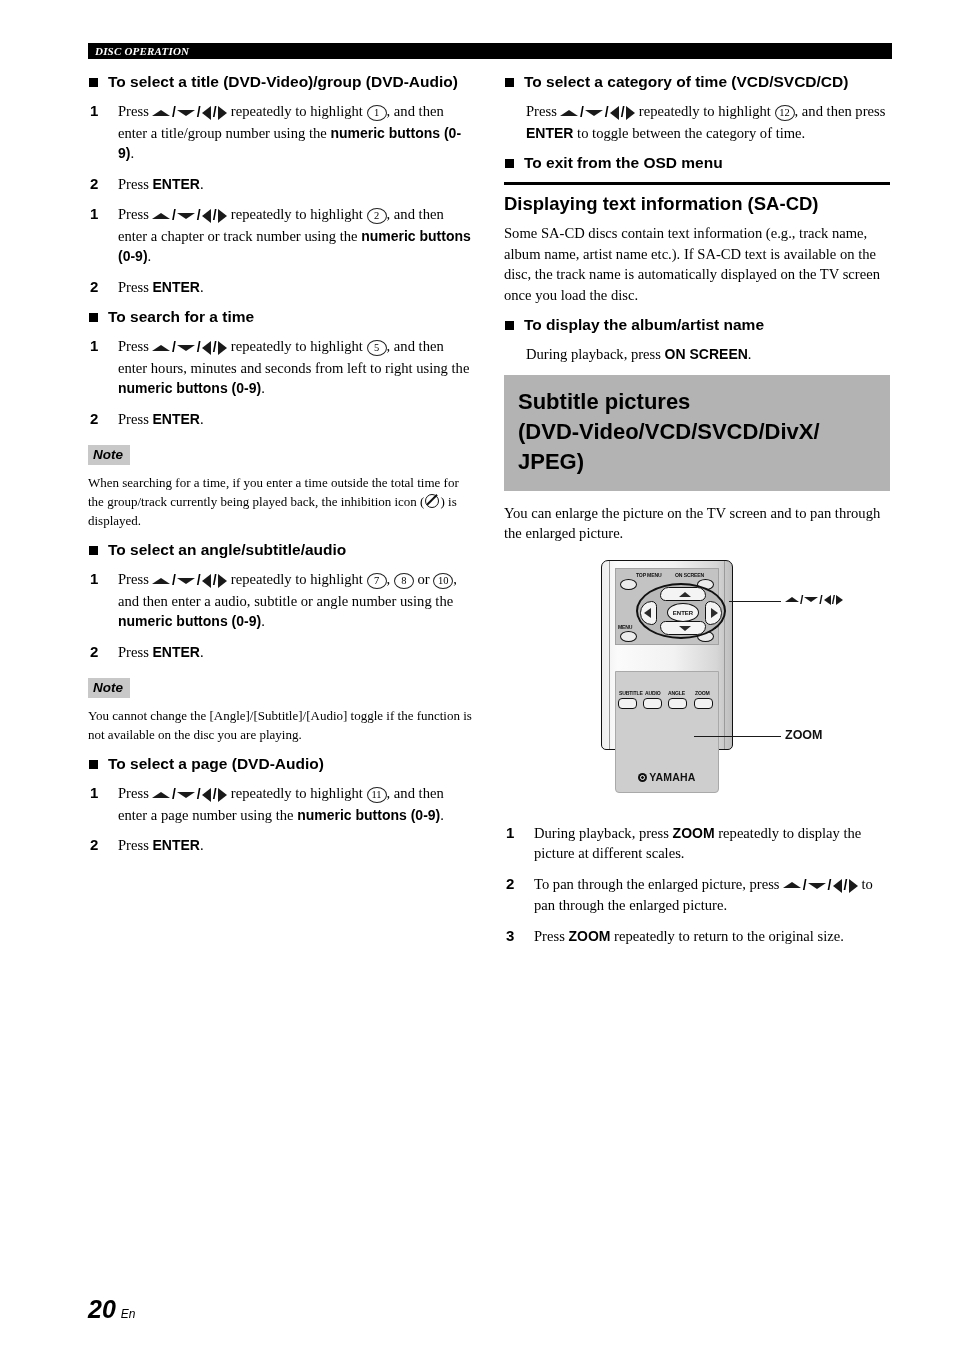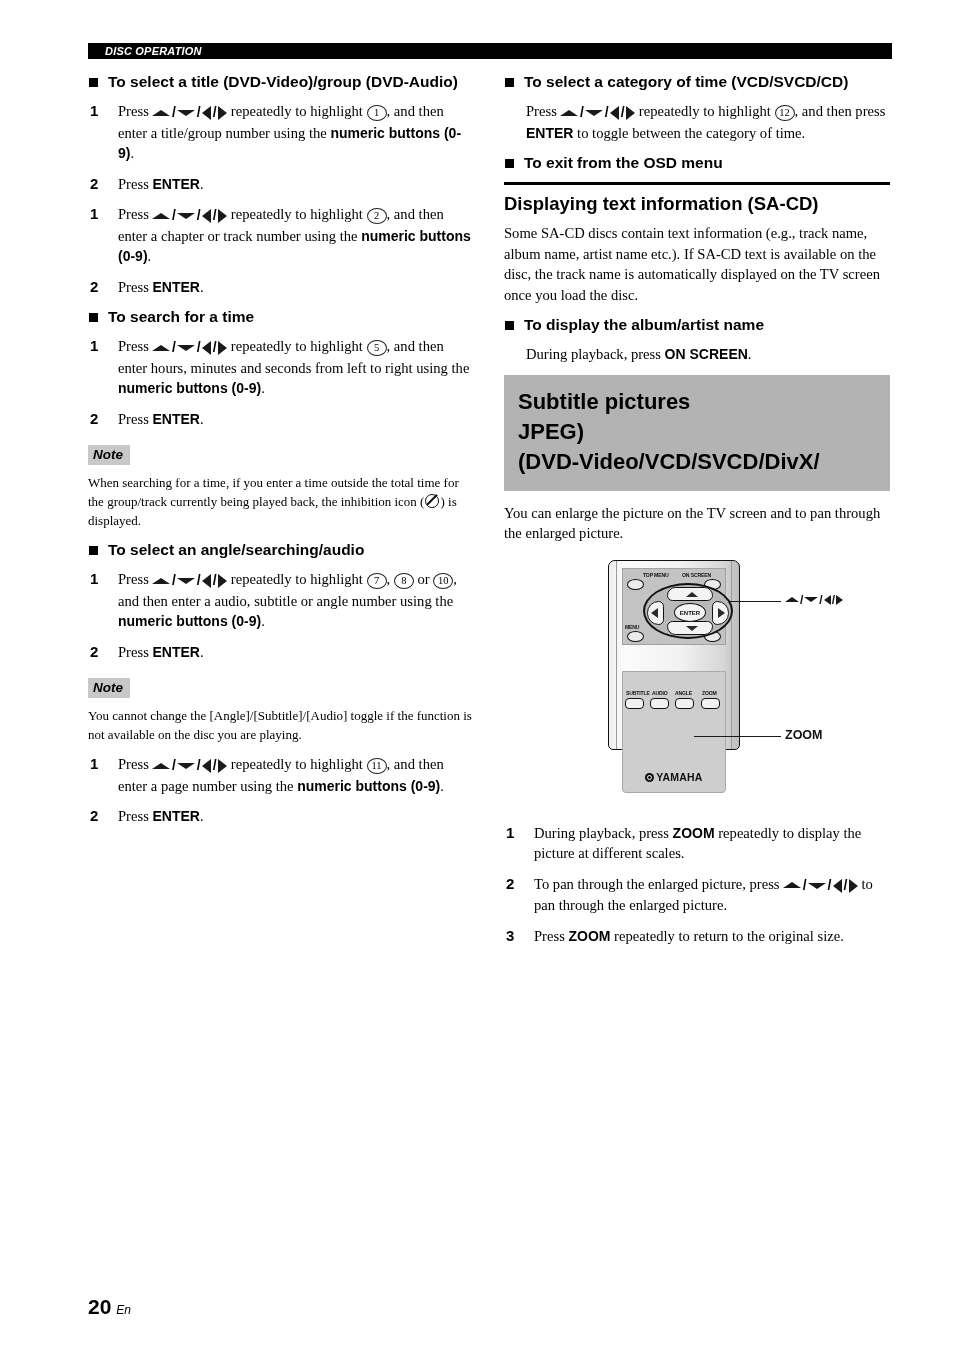--- a/index.html
+++ b/index.html
@@ -9,23 +9,23 @@
     color:#000;-webkit-font-smoothing:antialiased;
   }
   .page{position:absolute;left:0;top:0;width:954px;height:1348px;}
 
   
   .runhead{
     position:absolute;left:88px;top:43px;width:804px;height:16px;
     background:#000;
   }
   .runhead span{
-    display:block;color:#fff;font-family:Liberation Sans, sans-serif;
+    display:block;color:#fff;font-family:Liberation Serif, serif;
     font-weight:bold;font-style:italic;font-size:11px;letter-spacing:.2px;
-    line-height:16px;padding-left:17px;
+    line-height:16px;padding-left:7px;
   }
 
   
   .col{position:absolute;top:72px;width:386px;}
   .col-left{left:88px;}
   .col-right{left:504px;}
 
   
   .sq-head{
     font-family:"Liberation Sans", sans-serif;font-weight:bold;
@@ -101,21 +101,21 @@
     border-radius:50%;position:relative;vertical-align:-2px;margin:0 1px;
   }
   .inhibit::after{
     content:"";position:absolute;left:-1px;top:3.8px;width:13.5px;height:1.6px;
     background:#111;transform:rotate(-45deg);transform-origin:center;
   }
 
   
   .fig{position:relative;width:386px;height:255px;margin:2px 0 14px 0;}
   .remote{
-    position:absolute;left:104px;top:6px;width:132px;height:190px;
+    position:absolute;left:97px;top:6px;width:132px;height:190px;
     background:linear-gradient(90deg,#efefef 0%,#fbfbfb 12%,#f2f2f2 55%,#d6d6d6 88%,#bdbdbd 100%);
     border:1.6px solid #111;border-radius:7px 7px 5px 5px;
     box-sizing:border-box;
   }
   .rm-edge-l{position:absolute;left:7px;top:0;width:1.4px;height:100%;background:#9a9a9a;}
   .rm-edge-r{position:absolute;right:7px;top:0;width:1.4px;height:100%;background:#9a9a9a;}
   .rm-panel{
     position:absolute;left:13px;top:7px;width:104px;height:77px;
     background:#c3c3c3;border:1px solid #a2a2a2;box-sizing:border-box;
   }
@@ -182,21 +182,21 @@
   }
   .cl-arrows .sl{font-size:12px;padding:0 1px;}
   .cl-arrows .tri-u{border-left-width:7px;border-right-width:7px;border-bottom-width:5px;}
   .cl-arrows .tri-d{border-left-width:7px;border-right-width:7px;border-top-width:5px;}
   .cl-arrows .tri-l{border-top-width:5.5px;border-bottom-width:5.5px;border-right-width:7px;}
   .cl-arrows .tri-r{border-top-width:5.5px;border-bottom-width:5.5px;border-left-width:7px;}
 
   
   .footer{position:absolute;left:88px;top:1295px;}
   .footer .pg{
-    font-family:"Liberation Sans", sans-serif;font-weight:bold;font-size:21px;
+    font-family:"Liberation Sans", sans-serif;font-weight:bold;font-size:25px;font-style:italic;
   }
   .footer .en{
     font-family:"Liberation Sans", sans-serif;font-style:italic;font-size:12px;
     margin-left:5px;
   }
 </style>
 </head>
 <body>
 
 <div class="page">
@@ -240,37 +240,38 @@
     <div class="step">
       <span class="num">2</span>
       <span>Press </span><b>ENTER</b><span>.</span>
     </div>
 
     <div>
       <span class="note-badge">Note</span>
       <p class="note-body"><span>When searching for a time, if you enter a time outside the total time for the group/track currently being played back, the inhibition icon (</span><span class="inhibit"></span><span>) is displayed.</span></p>
     </div>
 
-    <h3 class="sq-head">To select an angle/searching/audio</h3>
+    <h3 class="sq-head">To select an angle/subtitle/audio</h3>
 
     <div class="step">
       <span class="num">1</span>
       <span>Press </span><span class="arrows"><span class="tri tri-u"></span><span class="sl">/</span><span class="tri tri-d"></span><span class="sl">/</span><span class="tri tri-l"></span><span class="sl">/</span><span class="tri tri-r"></span></span><span> repeatedly to highlight </span><span class="circnum">7</span><span>, </span><span class="circnum">8</span><span> or </span><span class="circnum">10</span><span>, and then enter a audio, subtitle or angle number using the </span><b>numeric buttons (0-9)</b><span>.</span>
     </div>
 
     <div class="step">
       <span class="num">2</span>
       <span>Press </span><b>ENTER</b><span>.</span>
     </div>
 
     <div>
       <span class="note-badge">Note</span>
       <p class="note-body">You cannot change the [Angle]/[Subtitle]/[Audio] toggle if the function is not available on the disc you are playing.</p>
     </div>
 
+    <h3 class="sq-head">To select a page (DVD-Audio)</h3>
 
     <div class="step">
       <span class="num">1</span>
       <span>Press </span><span class="arrows"><span class="tri tri-u"></span><span class="sl">/</span><span class="tri tri-d"></span><span class="sl">/</span><span class="tri tri-l"></span><span class="sl">/</span><span class="tri tri-r"></span></span><span> repeatedly to highlight </span><span class="circnum">11</span><span>, and then enter a page number using the </span><b>numeric buttons (0-9)</b><span>.</span>
     </div>
 
     <div class="step">
       <span class="num">2</span>
       <span>Press </span><b>ENTER</b><span>.</span>
     </div>
@@ -286,22 +287,22 @@
 
     <div class="rule"></div>
     <h2 class="bighead">Displaying text information (SA-CD)</h2>
     <p class="body">Some SA-CD discs contain text information (e.g., track name, album name, artist name etc.). If SA-CD text is available on the disc, the track name is automatically displayed on the TV screen once you load the disc.</p>
 
     <h3 class="sq-head">To display the album/artist name</h3>
     <p class="body indent"><span>During playback, press </span><b>ON SCREEN</b><span>.</span></p>
 
     <div class="grayhead">
       <div>Subtitle pictures</div>
+      <div>(DVD-Video/VCD/SVCD/DivX/</div>
       <div>JPEG)</div>
-      <div>(DVD-Video/VCD/SVCD/DivX/</div>
     </div>
 
     <p class="body">You can enlarge the picture on the TV screen and to pan through the enlarged picture.</p>
 
     <div class="fig">
 
       <div class="remote">
         <div class="rm-edge-l"></div>
         <div class="rm-edge-r"></div>
 

